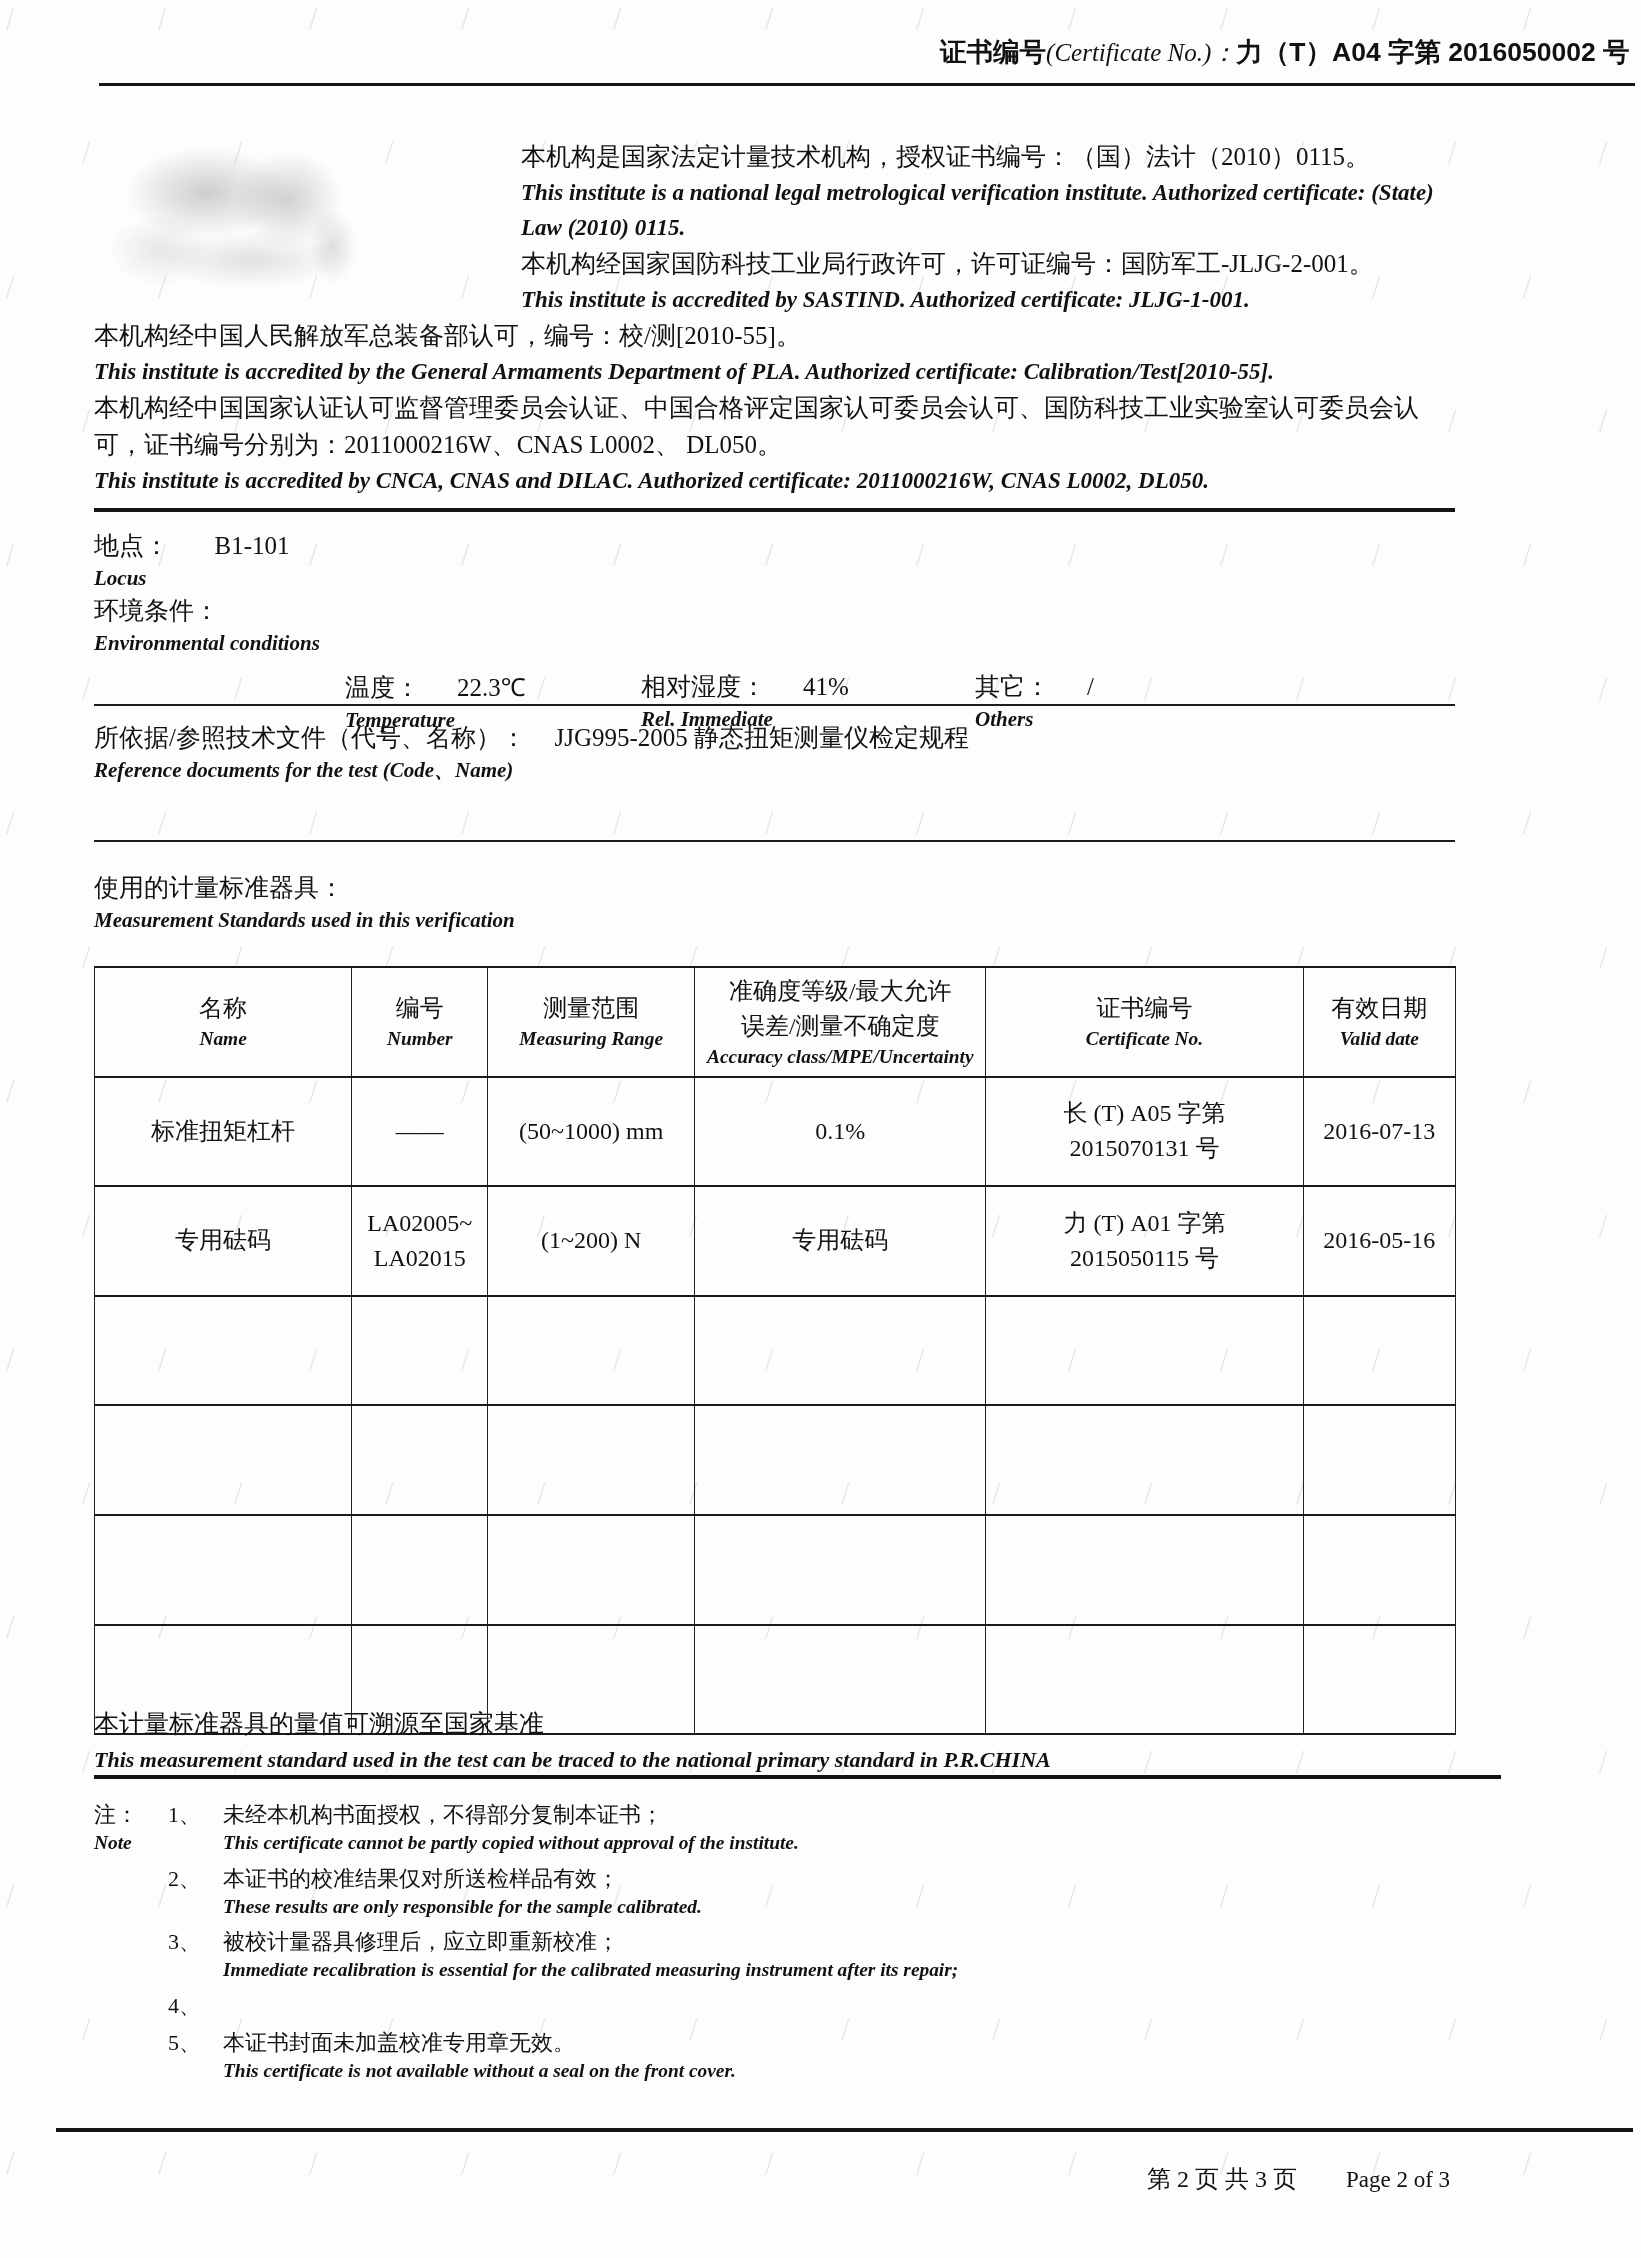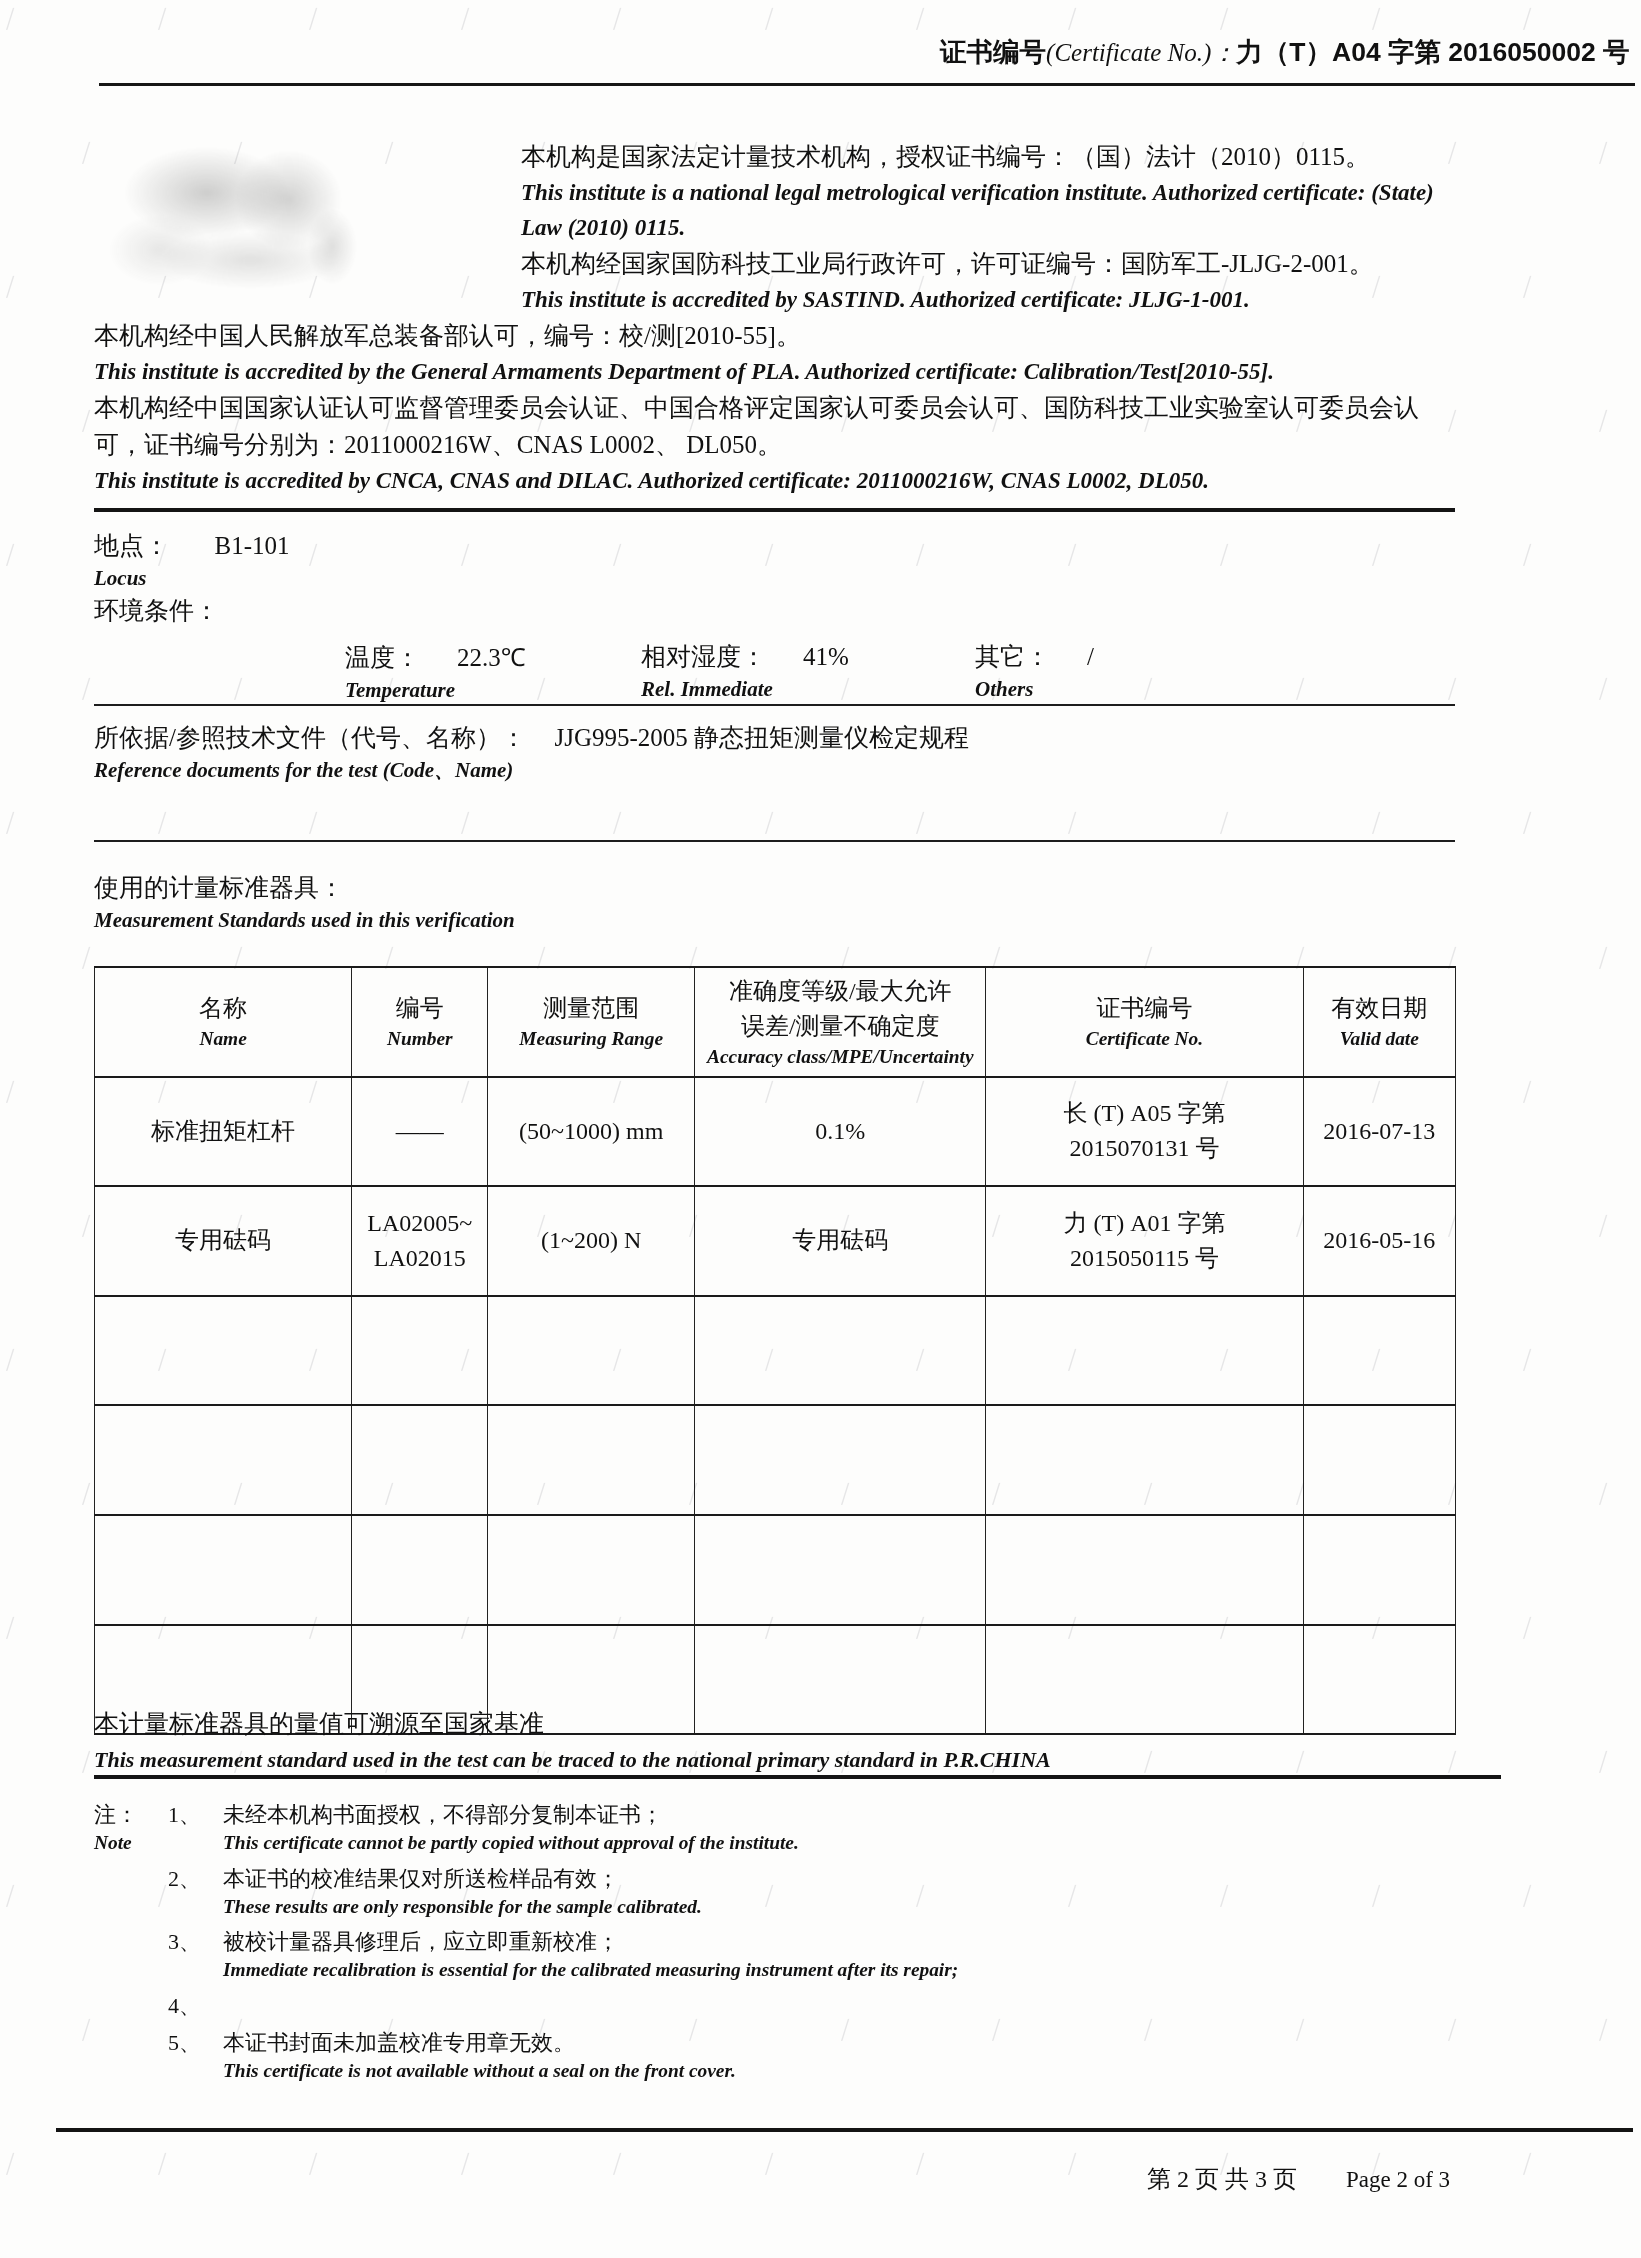--- a/index.html
+++ b/index.html
@@ -300,20 +300,21 @@
 
   <div class="rule-thick" style="top:508px"></div>
 
   <div class="info">
     <div>
       <span class="lbl-zh zh">地点：</span>
       <span class="val" style="margin-left:42px">B1-101</span>
     </div>
     <div class="lbl-en en">Locus</div>
     <div class="lbl-zh zh">环境条件：</div>
+    <div class="lbl-en en">Environmental conditions</div>
     <div class="env-row">
       <div class="env-g" style="left:251px">
         <div><span class="lbl-zh zh">温度：</span><span class="val v">22.3℃</span></div>
         <div class="lbl-en en">Temperature</div>
       </div>
       <div class="env-g" style="left:547px">
         <div><span class="lbl-zh zh">相对湿度：</span><span class="val v">41%</span></div>
         <div class="lbl-en en">Rel. Immediate</div>
       </div>
       <div class="env-g" style="left:881px">

